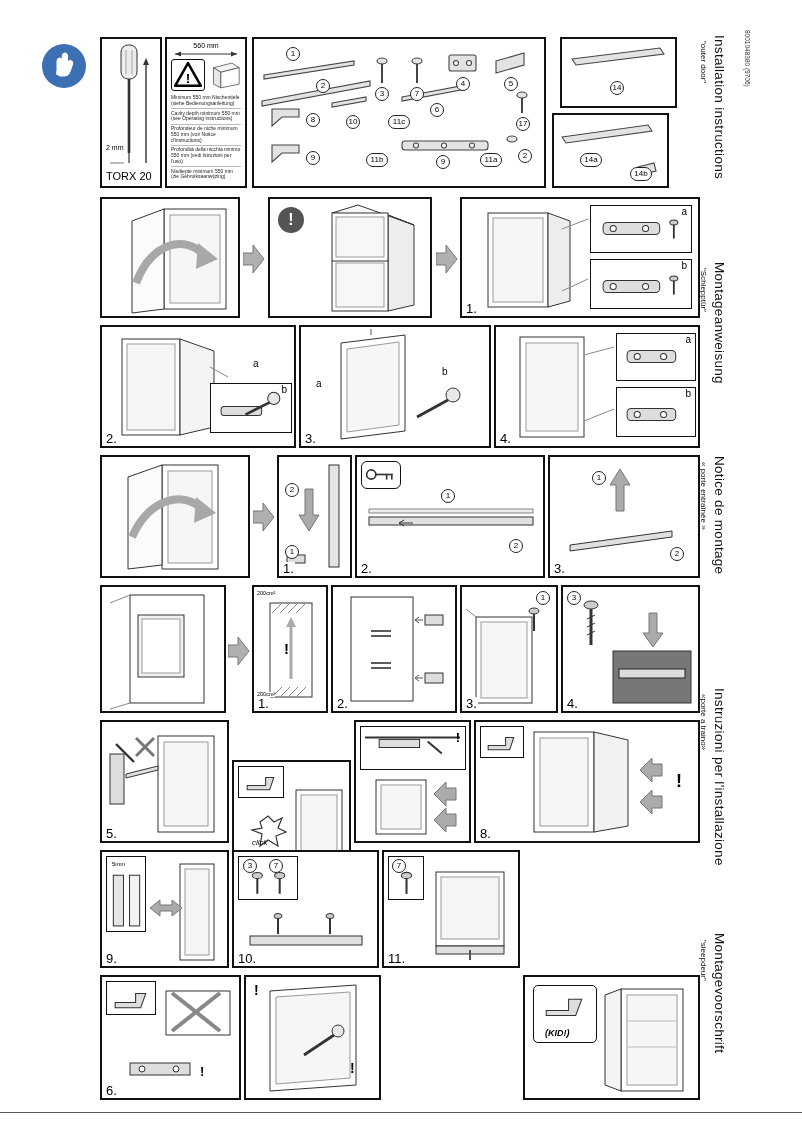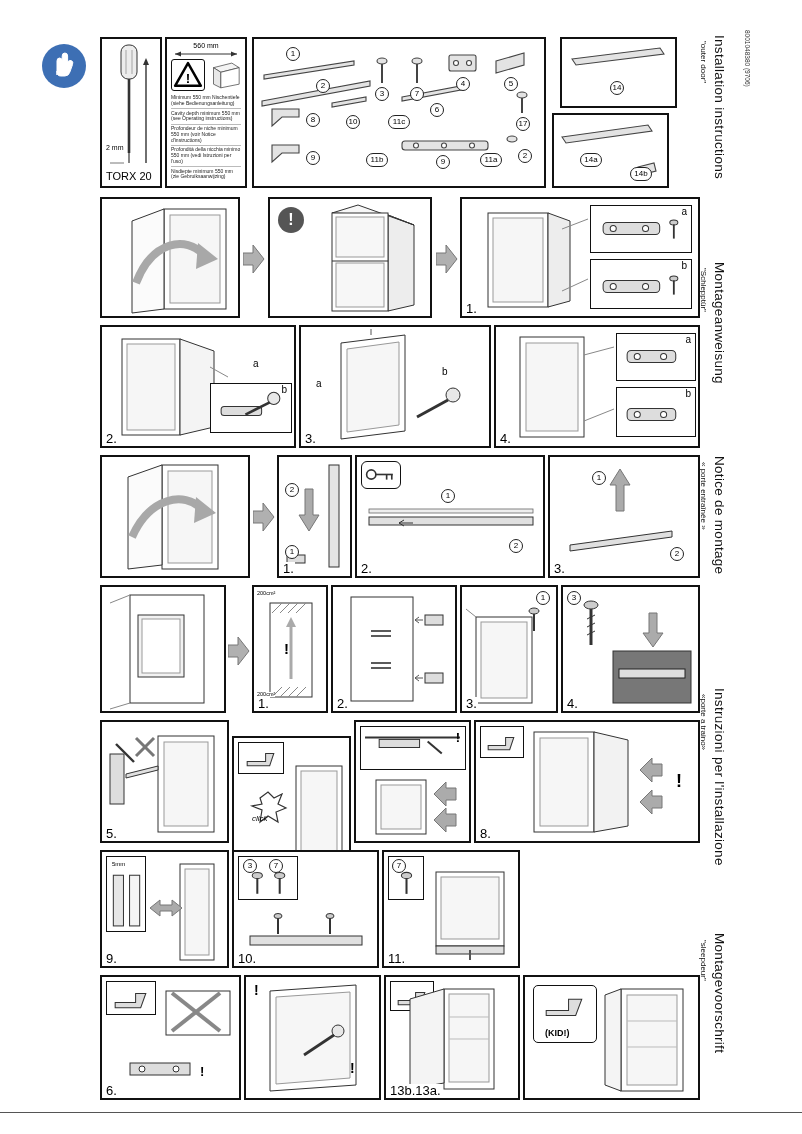--- a/index.html
+++ b/index.html
@@ -33,21 +33,21 @@
   .niche-body { position:absolute; inset:0; padding:3px 4px; }
   .niche-dim  { text-align:center; font-size:7px; line-height:1.1; }
   .niche-row  { display:flex; gap:3px; margin-top:2px; }
   .warnbox    { width:34px; height:32px; border:1.5px solid #111; border-radius:3px; position:relative; flex:none; }
   .note       { font-size:5px; line-height:1.15; color:#222; border-top:0.5px solid #bbb; padding:1.5px 0; }
   .note:first-child { border-top:none; }
 
   .exclam-circle { position:absolute; width:26px; height:26px; border-radius:50%;
                    background:#555; color:#fff; display:flex; align-items:center; justify-content:center;
                    font-weight:bold; font-size:16px; }
-  .kid-label { position:absolute; font-size:9px; font-weight:bold; }
+  .kid-label { position:absolute; font-size:9px; font-weight:bold;font-style:italic; }
   .click-label { position:absolute; font-size:8px; font-style:italic; }
   .bottom-rule { position:absolute; left:0; top:1112px; width:802px; height:1px; background:#555; }
 </style>
 </head>
 <body>
 
 <div class="page">
 
   <div class="vtext vt-doc" style="left:744px;top:30px">8001048380 (9706)</div>
 
@@ -444,21 +444,21 @@
       <rect x="62" y="20" width="44" height="84" fill="#f6f6f6" stroke="#999"></rect>
       <polygon points="24,52 56,44 56,48 24,56" fill="#e0e0e0" stroke="#333"></polygon>
       <g stroke="#777" stroke-width="3">
           <line x1="34" y1="16" x2="52" y2="34"></line>
           <line x1="52" y1="16" x2="34" y2="34"></line>
         </g>
     </svg>
     <span class="step">5.</span>
   </div>
 
-  <div class="panel" style="left:232px;top:736px;width:119px;height:147px">
+  <div class="panel" style="left:232px;top:760px;width:119px;height:147px">
     <div class="inset" style="left:4px;top:4px;width:46px;height:32px">
       <svg class="art" viewBox="0 0 43 29">
         <path d="M8 18 h18 v-8 h8 l-4 12 h-22 z" fill="#ddd" stroke="#333"></path>
       </svg>
     </div>
     <svg class="art" viewBox="0 0 115 119">
       <rect x="62" y="16" width="46" height="94" fill="#fff" stroke="#333"></rect>
       <rect x="67" y="21" width="36" height="84" fill="#f6f6f6" stroke="#999"></rect>
       <polygon points="26,48 34,42 40,48 48,44 44,54 52,58 42,62 44,72 34,66 26,72 28,60 18,56 28,54" fill="#fff" stroke="#333" stroke-width="1.2"></polygon>
     </svg>
@@ -580,35 +580,20 @@
     <svg class="art" viewBox="0 0 133 121">
       <polygon points="24,14 110,8 110,108 24,114" fill="#fff" stroke="#333"></polygon>
       <polygon points="30,20 104,15 104,101 30,107" fill="#f6f6f6" stroke="#999"></polygon>
       <circle cx="92" cy="54" r="6" fill="#e8e8e8" stroke="#333"></circle>
       <line x1="88" y1="58" x2="58" y2="78" stroke="#333" stroke-width="2.8"></line>
     </svg>
     <span class="bang" style="left:8px;top:6px;font-size:14px">!</span>
     <span class="bang" style="left:104px;top:84px;font-size:14px">!</span>
   </div>
 
-  <div class="panel" style="left:384px;top:975px;width:136px;height:125px">
-    <div class="inset" style="left:4px;top:4px;width:44px;height:30px">
-      <svg class="art" viewBox="0 0 41 27">
-        <path d="M7 18 h17 v-8 h9 l-4 12 h-22 z" fill="#ddd" stroke="#333"></path>
-      </svg>
-    </div>
-    <svg class="art" viewBox="0 0 132 121">
-      <rect x="58" y="12" width="50" height="100" fill="#fff" stroke="#333"></rect>
-      <rect x="63" y="17" width="40" height="88" fill="#f6f6f6" stroke="#999"></rect>
-      <polygon points="58,12 24,22 24,112 58,106" fill="#f4f4f4" stroke="#333"></polygon>
-      <line x1="63" y1="40" x2="103" y2="40" stroke="#bbb"></line>
-        <line x1="63" y1="62" x2="103" y2="62" stroke="#bbb"></line>
-    </svg>
-    <span class="step">13b.13a.</span>
-  </div>
 
   <div class="panel" style="left:523px;top:975px;width:177px;height:125px">
     <div class="inset" style="left:8px;top:8px;width:64px;height:58px;border-radius:5px">
       <svg style="position:absolute;left:0;top:0;width:100%;height:60%" viewBox="0 0 61 33">
         <path d="M12 24 h22 v-11 h13 l-6 16 h-29 z" fill="#ddd" stroke="#333"></path>
       </svg>
       <span class="kid-label" style="left:11px;bottom:4px">(KID!)</span>
     </div>
     <svg class="art" viewBox="0 0 173 121">
       <rect x="96" y="12" width="62" height="102" fill="#fff" stroke="#333"></rect>

